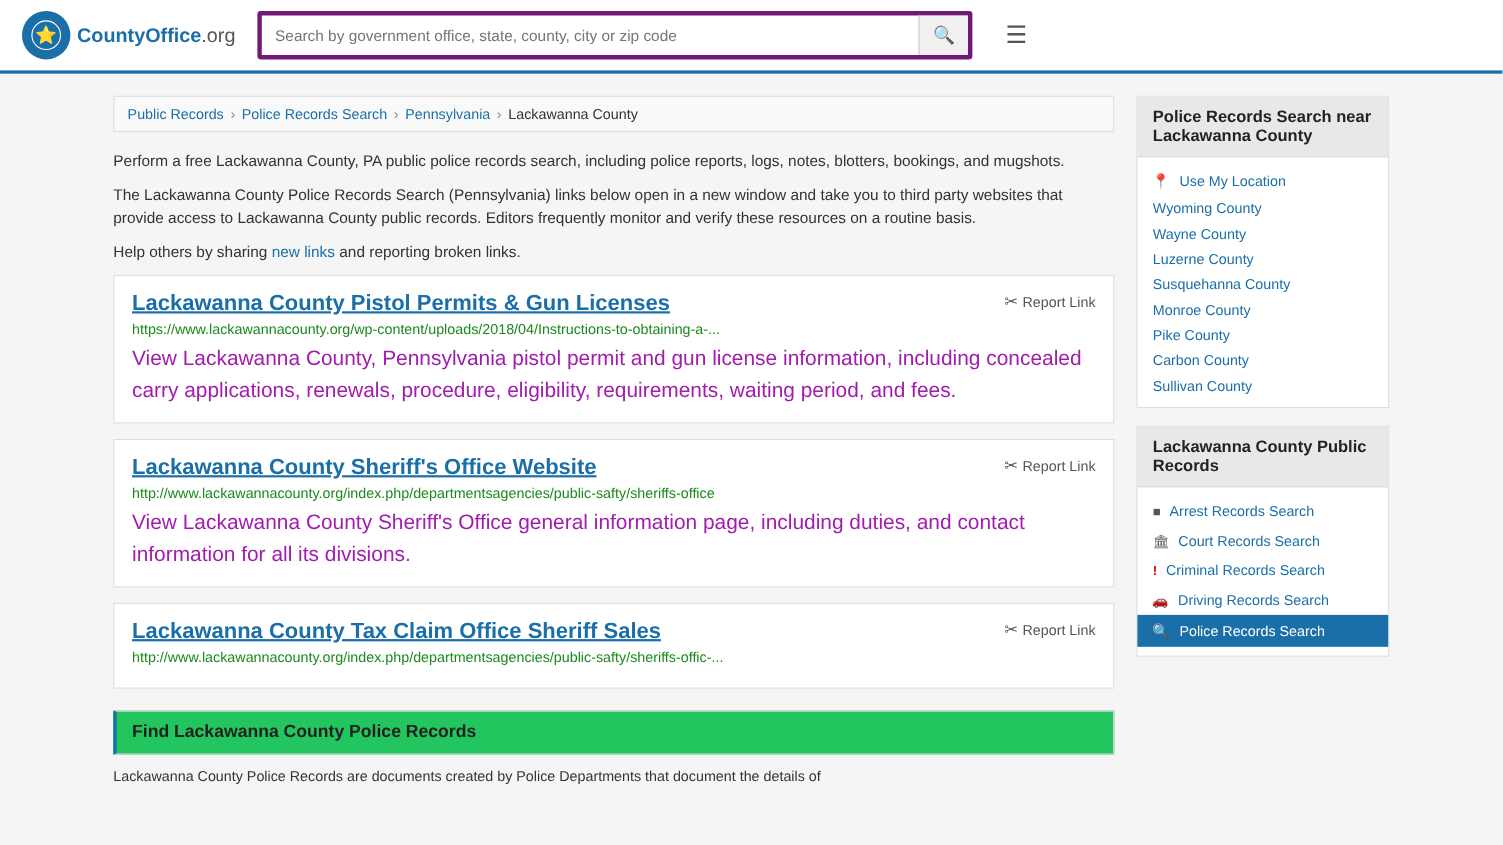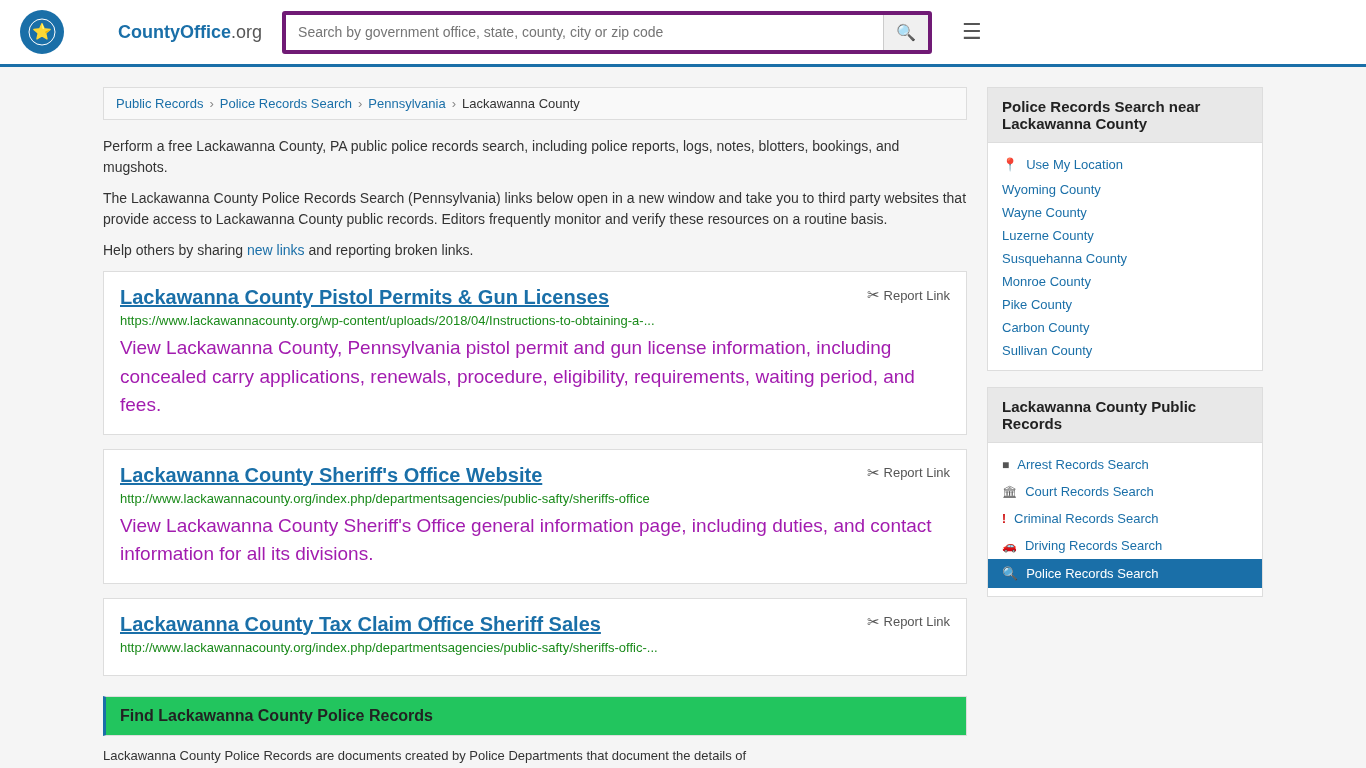--- a/index.html
+++ b/index.html
@@ -28,21 +28,20 @@
       display: flex;
       align-items: center;
       justify-content: center;
       color: #fff;
       font-size: 18px;
     }
     #logo-text {
       font-size: 18px;
       color: #1a6fa8;
       font-weight: bold;
-      margin-left: 48px;
     }
     #logo-text span { color: #555; font-weight: normal; }
     #search-bar {
       flex: 1;
       display: flex;
       align-items: center;
       border: 4px solid #701a75;
       border-radius: 3px;
       overflow: hidden;
       max-width: 650px;
@@ -76,21 +75,21 @@
       max-width: 1200px;
       margin: 0 auto;
       padding: 20px 20px;
       display: flex;
       gap: 20px;
     }
     #main-col {
       flex: 1;
     }
     #sidebar {
-      width: 276px;
+      width: 230px;
       flex-shrink: 0;
     }
 
     
     #page-title {
       font-size: 22px;
       font-weight: bold;
       color: #222;
       margin-bottom: 12px;
     }

